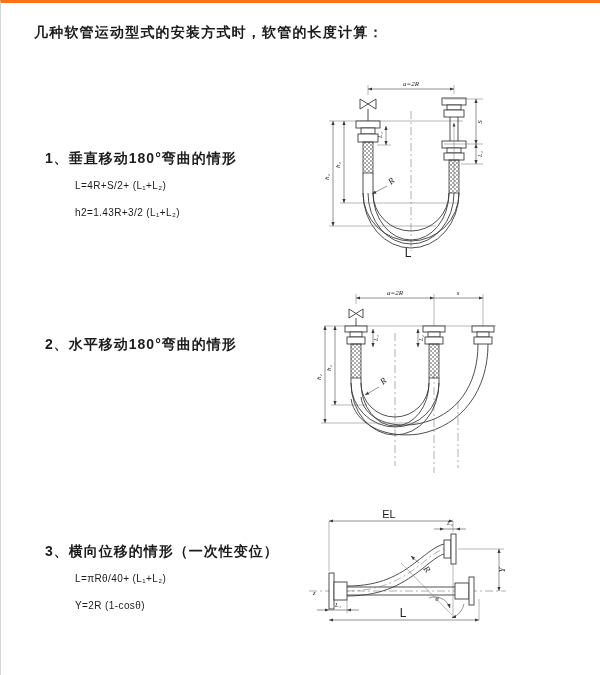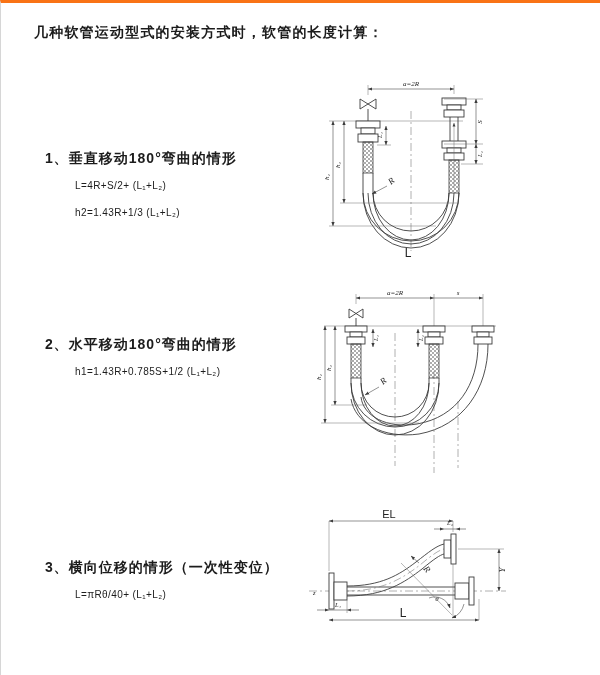--- a/index.html
+++ b/index.html
@@ -6,21 +6,21 @@
   .page{
     position:relative;width:600px;height:675px;background:#fff;overflow:hidden;
     font-family:"Liberation Sans","DejaVu Sans",sans-serif;color:#1c1c1c;
     border-top:3px solid #f97316;border-left:1px solid #d6d6d6;box-sizing:border-box;
   }
   .title{
     position:absolute;left:33px;top:21px;font-size:14px;font-weight:600;
     letter-spacing:1.2px;white-space:nowrap;
   }
   .section{position:absolute;left:44px;margin-top:35px;}
-  .sec1{top:112px;} .sec2{top:298px;} .sec3{top:521px;}
+  .sec1{top:112px;} .sec2{top:298px;} .sec3{top:505px;}
   .sec-heading{font-size:14px;font-weight:600;letter-spacing:1px;margin:0 0 5px 0;white-space:nowrap;}
   .formula{
     font-size:10px;line-height:26.5px;padding-left:30px;letter-spacing:0.4px;
     white-space:nowrap;font-weight:500;
   }
   .diagram{position:absolute;}
   .d1{left:310px;top:70px;}
   .d2{left:310px;top:280px;}
   .d3{left:300px;top:500px;}
   svg{display:block;}
@@ -41,31 +41,31 @@
 </head>
 <body>
 
 <div class="page">
 
   <div class="title">几种软管运动型式的安装方式时，软管的长度计算：</div>
 
   <div class="section sec1">
     <div class="sec-heading"><span>1、</span><span>垂直移动180°弯曲的情形</span></div>
     <div class="formula">L=4R+S/2+ (L₁+L₂)</div>
-    <div class="formula">h2=1.43R+1/3 (L₁+L₂)</div>
+    <div class="formula">h2=1.43R+3/2 (L₁+L₂)</div>
   </div>
 
   <div class="section sec2">
     <div class="sec-heading"><span>2、</span><span>水平移动180°弯曲的情形</span></div>
-    <div class="formula">h1=1.43R+0.785S+1/2 (L₁+L₂)</div>
   </div>
 
   <div class="section sec3">
     <div class="sec-heading"><span>3、</span><span>横向位移的情形（一次性变位）</span></div>
     <div class="formula">L=πRθ/40+ (L₁+L₂)</div>
+    <div class="formula">Y=2R (1-cosθ)</div>
   </div>
 
   <svg class="diagram d1" width="290" height="195" viewBox="0 0 290 195">
     <defs>
       <marker id="ar" viewBox="0 0 10 10" refX="9.5" refY="5" markerWidth="7.5" markerHeight="7.5" orient="auto-start-reverse">
         <path d="M0,1.2 L10,5 L0,8.8 z" fill="#3c3c3c"></path>
       </marker>
       <pattern id="hatch" width="4" height="4" patternUnits="userSpaceOnUse">
         <path d="M0,0 L4,4 M4,0 L0,4" stroke="#5a5a5a" stroke-width="0.5"></path>
       </pattern>

